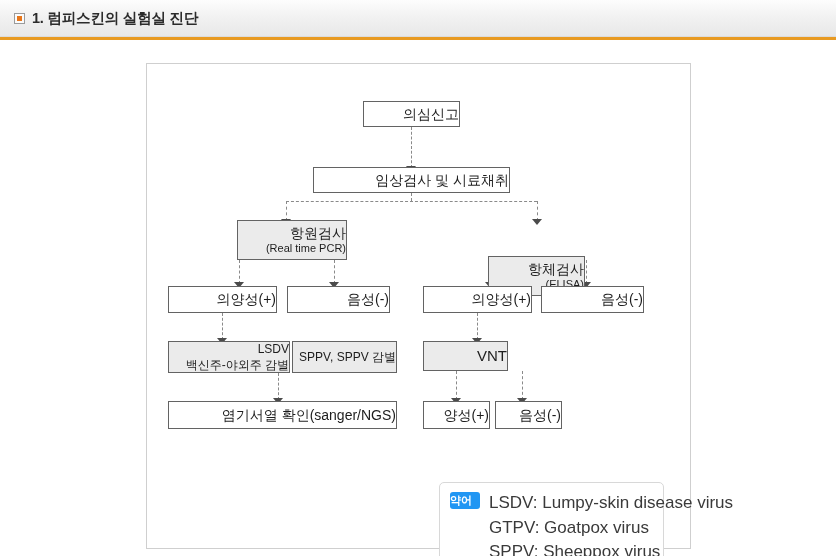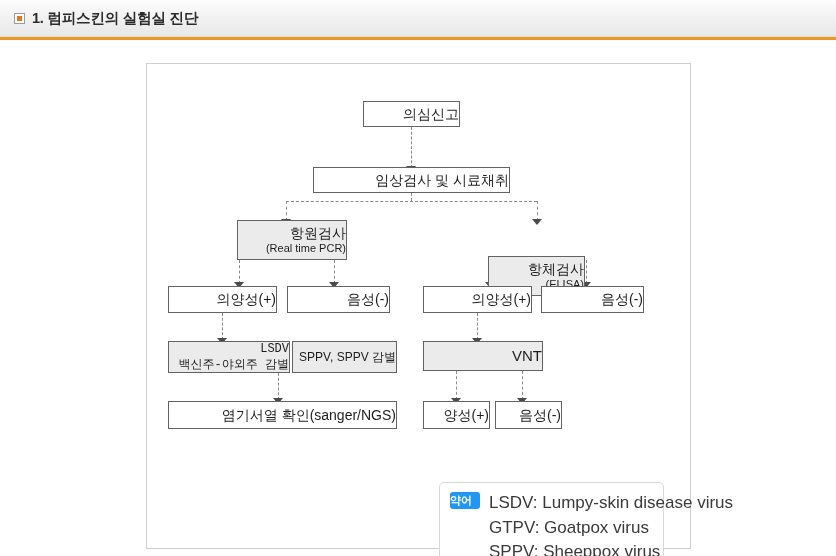--- a/index.html
+++ b/index.html
@@ -211,30 +211,30 @@
   </div>
 
   <div class="node" style="left:276px; top:222px; width:109px; height:27px;">
     <span class="t1">의양성(+)</span>
   </div>
 
   <div class="node" style="left:394px; top:222px; width:103px; height:27px;">
     <span class="t1">음성(-)</span>
   </div>
 
-  <div class="node filled" style="left:21px; top:277px; width:122px; height:32px;font-family:Liberation Mono, monospace;">
+  <div class="node filled" style="left:21px; top:277px; width:122px; height:32px;">
     <span class="t2" style="font-size:12px;margin-top:0">LSDV</span>
     <span class="t2" style="font-size:12px">백신주-야외주 감별</span>
   </div>
 
   <div class="node filled" style="left:145px; top:277px; width:105px; height:32px;">
     <span class="t2" style="font-size:12px;margin-top:0">SPPV, SPPV 감별</span>
   </div>
 
-  <div class="node filled" style="left:276px; top:277px; width:120px; height:30px;">
+  <div class="node filled" style="left:276px; top:277px; width:85px; height:30px;">
     <span class="t1" style="font-size:15px">VNT</span>
   </div>
 
   <div class="node" style="left:21px; top:337px; width:229px; height:28px;">
     <span class="t1">염기서열 확인(sanger/NGS)</span>
   </div>
 
   <div class="node" style="left:276px; top:337px; width:67px; height:28px;">
     <span class="t1">양성(+)</span>
   </div>

